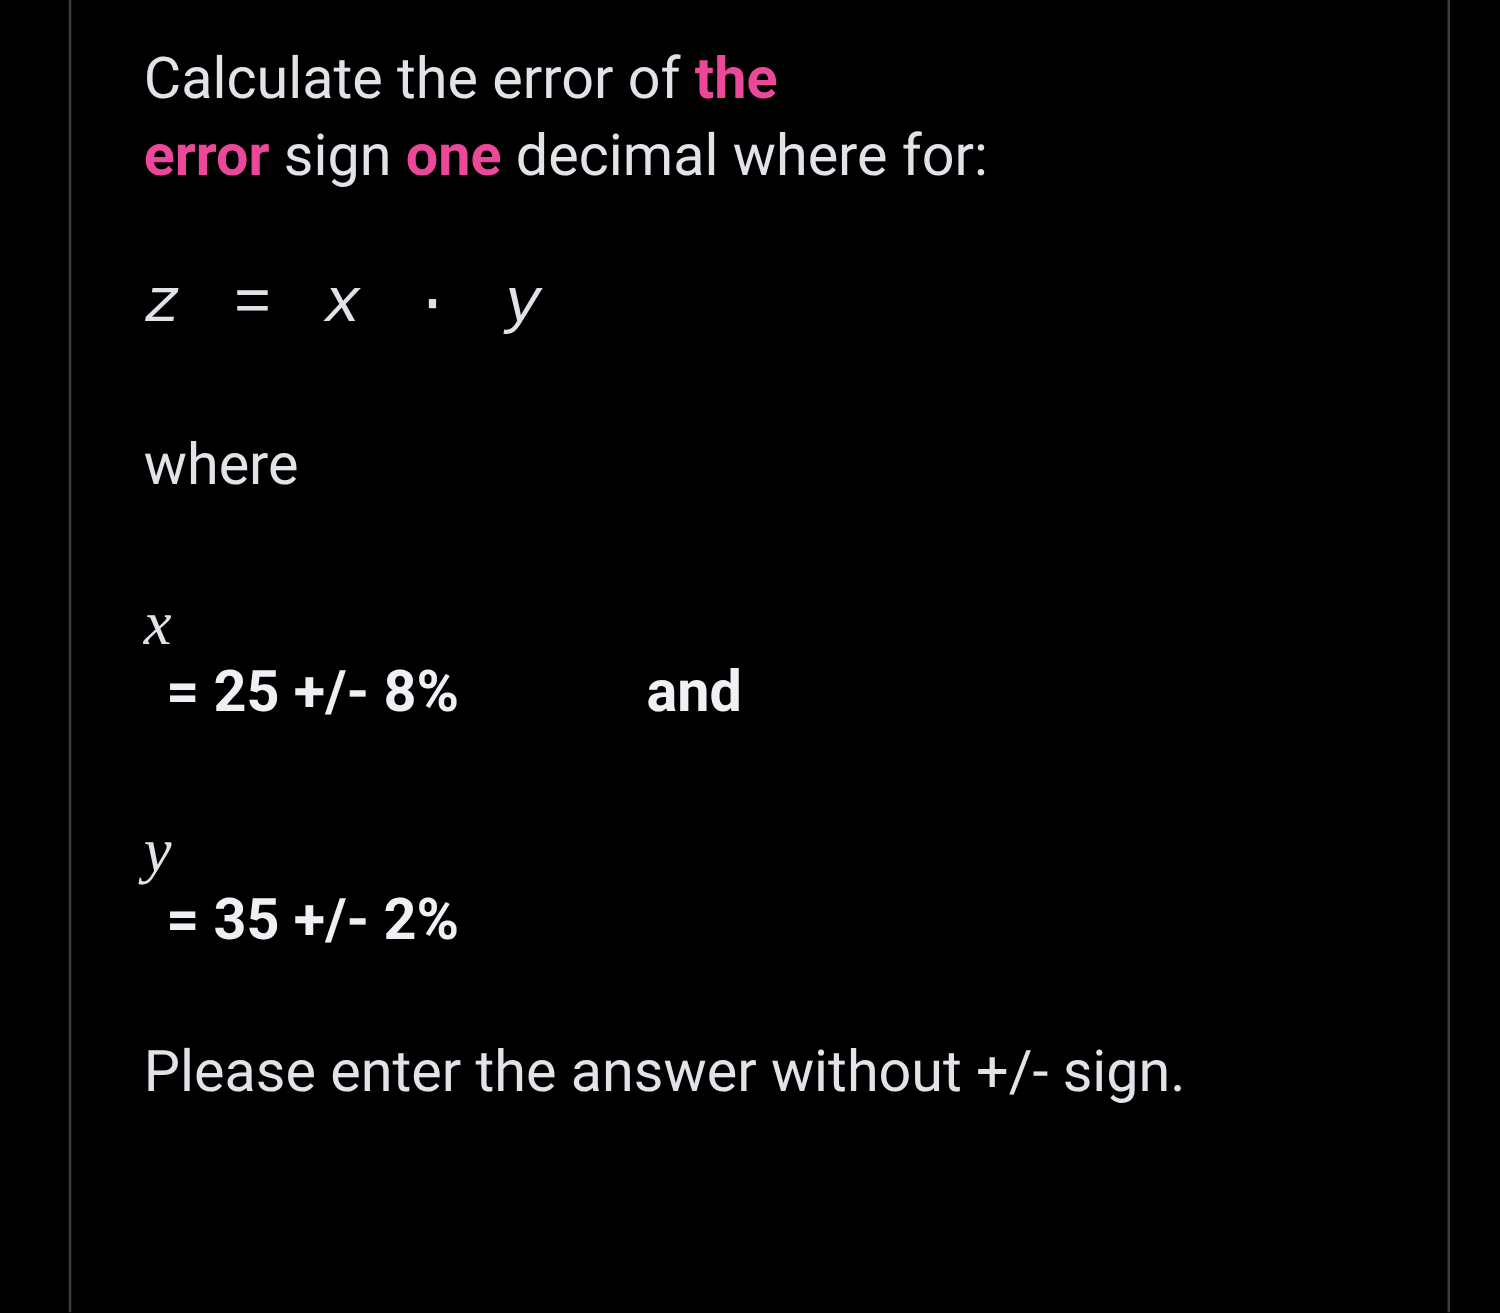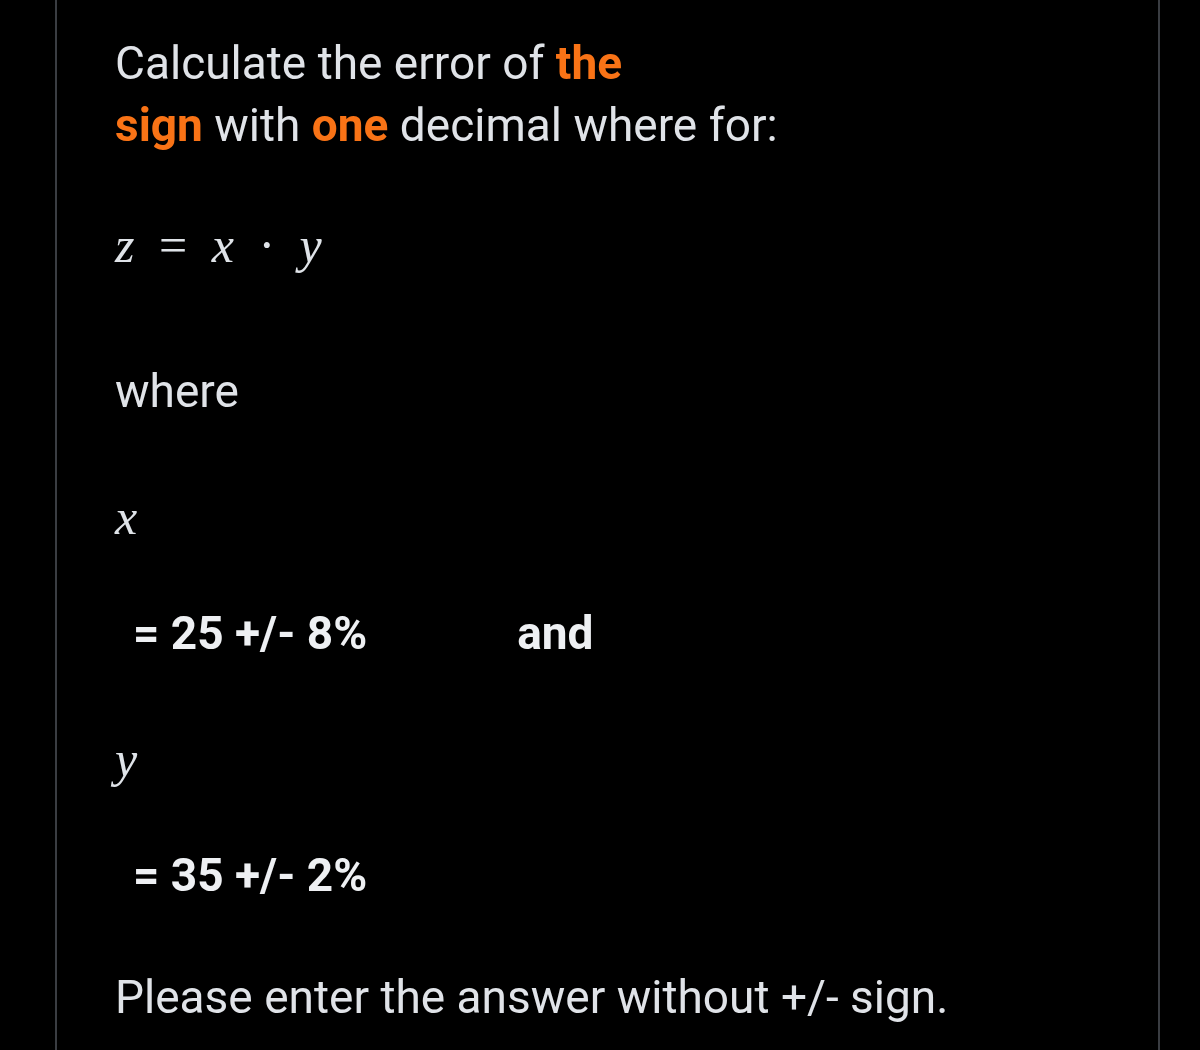--- a/index.html
+++ b/index.html
@@ -32,48 +32,47 @@
       width: 1000px;
     }
     .line {
       font-size: 46px;
       line-height: 1.35;
       margin-bottom: 0;
       color: #e0e3e8;
     }
     .bold {
       font-weight: 700;
-      color: #f97316;
+      color: #ec4899;
     }
     .math-line {
-      font-family: Liberation Serif, serif;
+      font-family: Liberation Mono, monospace;
       font-style: italic;
       font-size: 50px;
       margin-top: 60px;
       letter-spacing: 2px;
       color: #dfe3e8;
     }
     .math-line .op {
       font-style: normal;
       margin: 0 8px;
     }
     .where-line {
       font-size: 46px;
-      margin-top: 90px;
+      margin-top: 72px;
       color: #e0e3e8;
     }
     .var-line {
       font-family: "Times New Roman", Georgia, serif;
       font-style: italic;
       font-size: 50px;
       margin-top: 70px;
       color: #dfe3e8;
     }
     .value-row {
-      margin-top: 60px;
       display: flex;
       align-items: baseline;
     }
     .value-text {
       font-size: 46px;
       font-weight: 700;
       color: #eef0f3;
       margin-left: 18px;
     }
     .and-text {
@@ -93,21 +92,21 @@
 <body>
 
 <div class="outer-border"></div>
 
 <div class="content">
 
   <div class="line">
     <span>Calculate the error of </span><span class="bold">the</span>
   </div>
   <div class="line">
-    <span class="bold">sign</span><span> with </span><span class="bold">one</span><span> decimal where for:</span>
+    <span class="bold">error</span><span> sign </span><span class="bold">one</span><span> decimal where for:</span>
   </div>
 
   <div class="math-line">
     <span>z</span>
     <span class="op">=</span>
     <span>x</span>
     <span class="op">·</span>
     <span>y</span>
   </div>
 

